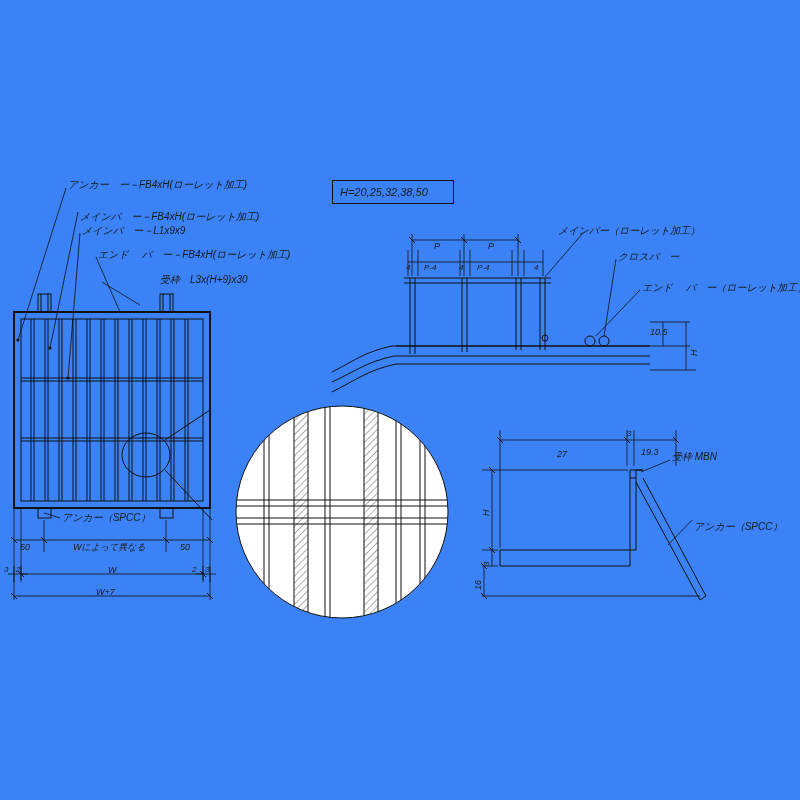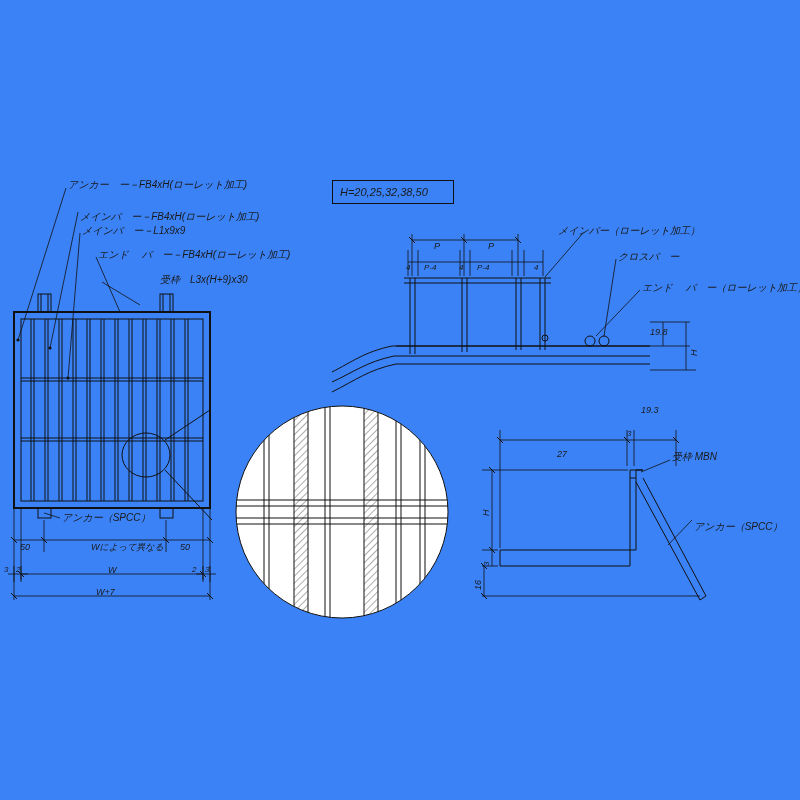--- a/index.html
+++ b/index.html
@@ -152,21 +152,21 @@
   </svg>
 
   <div class="lbl" style="left:68px; top:180px;">アンカー゙ー－FB4xH(ローレット加工)</div>
   <div class="lbl" style="left:80px; top:191px;margin-top:21px;">メインバ゙ー－FB4xH(ローレット加工)</div>
   <div class="lbl" style="left:82px; top:226px;">メインバ゙ー－L1x9x9</div>
   <div class="lbl" style="left:98px; top:250px;">エンド゙ バ゙ー－FB4xH(ローレット加工)</div>
   <div class="lbl" style="left:160px; top:275px;">受枠　L3x(H+9)x30</div>
   <div class="lbl" style="left:62px; top:513px;">アンカー（SPCC）</div>
 
   <div class="lbl sm" style="left:20px; top:543px;">50</div>
-  <div class="lbl sm" style="left:73px; top:543px;margin-left:18px;">Wによって異なる</div>
+  <div class="lbl sm" style="left:73px; top:543px;">Wによって異なる</div>
   <div class="lbl sm" style="left:180px; top:543px;">50</div>
   <div class="lbl xs" style="left:4px; top:566px;">3</div>
   <div class="lbl xs" style="left:16px; top:566px;">2</div>
   <div class="lbl sm" style="left:108px; top:566px;">W</div>
   <div class="lbl xs" style="left:192px; top:566px;">2</div>
   <div class="lbl xs" style="left:205px; top:566px;">3</div>
   <div class="lbl sm" style="left:96px; top:588px;">W+7</div>
 
   <svg width="800" height="800">
     <defs>
@@ -274,21 +274,21 @@
   <div class="lbl" style="left:618px; top:252px;">クロスバ゙ー</div>
   <div class="lbl" style="left:642px; top:283px;">エンド゙ バ゙ー（ローレット加工）</div>
 
   <div class="lbl sm" style="left:434px; top:242px;">P</div>
   <div class="lbl sm" style="left:488px; top:242px;">P</div>
   <div class="lbl xs" style="left:406px; top:264px;">4</div>
   <div class="lbl xs" style="left:424px; top:264px;">P-4</div>
   <div class="lbl xs" style="left:459px; top:264px;">4</div>
   <div class="lbl xs" style="left:477px; top:264px;">P-4</div>
   <div class="lbl xs" style="left:534px; top:264px;">4</div>
-  <div class="lbl sm" style="left:650px; top:328px;">19.8</div>
+  <div class="lbl sm" style="left:650px; top:328px;">10.5</div>
   <div class="lbl sm vert" style="left:690px; top:356px;">H</div>
 
   <svg width="800" height="800">
 
     <g stroke="#111" stroke-width="1" fill="none">
       <path d="M500,550 L636,550 L636,470"></path>
       <path d="M500,566 L630,566 L630,470"></path>
       <path d="M500,550 L500,566"></path>
       <path d="M636,470 L643,470"></path>
       <path d="M630,470 L643,470"></path>
@@ -329,21 +329,21 @@
     </g>
 
     <g stroke="#111" stroke-width="0.8" fill="none">
       <line x1="670" y1="460" x2="641" y2="472"></line>
       <line x1="692" y1="520" x2="668" y2="545"></line>
     </g>
   </svg>
 
   <div class="lbl sm" style="left:557px; top:450px;">27</div>
   <div class="lbl xs" style="left:627px; top:430px;">3</div>
-  <div class="lbl sm" style="left:641px; top:406px;">19.3</div>
+  <div class="lbl sm" style="left:641px; top:448px;">19.3</div>
   <div class="lbl sm vert" style="left:482px; top:516px;">H</div>
   <div class="lbl xs vert" style="left:483px; top:566px;">3</div>
   <div class="lbl sm vert" style="left:474px; top:590px;">16</div>
 
   <div class="lbl" style="left:672px; top:452px;">受枠  MBN</div>
   <div class="lbl" style="left:694px; top:522px;">アンカー（SPCC）</div>
 
 </div>
 
 </body></html>

